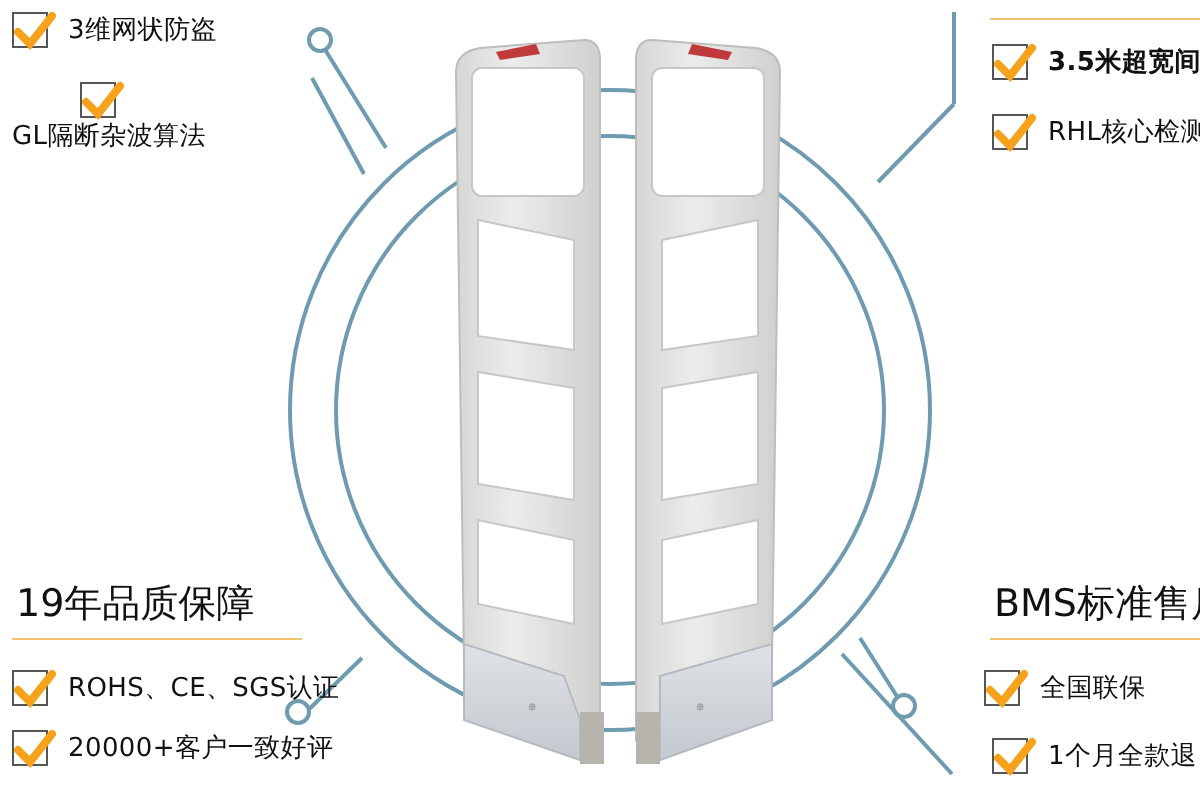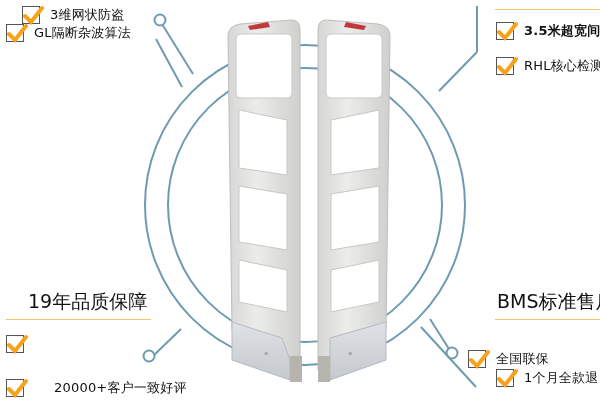--- a/index.html
+++ b/index.html
@@ -57,29 +57,29 @@
     <path d="M331 120 L379 110 L379 168 L331 175 Z" fill="#fff" stroke="#c7c7c5"></path>
     <path d="M331 194 L379 186 L379 242 L331 250 Z" fill="#fff" stroke="#c7c7c5"></path>
     <path d="M331 270 L379 260 L379 302 L331 312 Z" fill="#fff" stroke="#c7c7c5"></path>
     <path d="M346 22 L366 26 L364 30 L344 27 Z" fill="#c0393b"></path>
     <path d="M330 338 L386 322 L386 360 L330 380 Z" fill="url(#gbase)" stroke="#b5bac0"></path>
     <rect x="318" y="356" width="12" height="26" fill="#b7b4ad"></rect>
     <text x="348" y="355" font-size="5" fill="#888">⊕</text>
   </g>
 </svg>
 
-<div class="feat" style="left:22px;top:6px;">
+<div class="feat" style="left:6px;top:6px;">
   <span class="cb">
       <svg width="22" height="22" viewBox="0 0 22 22">
         <path d="M3 12 L9 18 L20 4" stroke="#f6a21a" stroke-width="4" fill="none" stroke-linecap="round"></path>
       </svg>
     </span>
   <span>3维网状防盗</span>
 </div>
-<div class="feat" style="left:6px;top:24px;">
+<div class="feat" style="left:6px;top:41px;flex-direction:column;">
   <span class="cb">
       <svg width="22" height="22" viewBox="0 0 22 22">
         <path d="M3 12 L9 18 L20 4" stroke="#f6a21a" stroke-width="4" fill="none" stroke-linecap="round"></path>
       </svg>
     </span>
   <span>GL隔断杂波算法</span>
 </div>
 
 <div class="rule" style="left:495px;top:9px;width:105px;"></div>
 <div class="feat" style="left:496px;top:22px;font-weight:bold;">
@@ -92,41 +92,42 @@
 </div>
 <div class="feat" style="left:496px;top:57px;">
   <span class="cb">
       <svg width="22" height="22" viewBox="0 0 22 22">
         <path d="M3 12 L9 18 L20 4" stroke="#f6a21a" stroke-width="4" fill="none" stroke-linecap="round"></path>
       </svg>
     </span>
   <span>RHL核心检测</span>
 </div>
 
-<div class="heading" style="left:8px;top:289px;margin-left:20px;">19年品质保障</div>
+<div class="heading" style="left:8px;top:289px;">19年品质保障</div>
 <div class="rule" style="left:6px;top:319px;width:145px;"></div>
 <div class="feat" style="left:6px;top:335px;">
   <span class="cb">
       <svg width="22" height="22" viewBox="0 0 22 22">
         <path d="M3 12 L9 18 L20 4" stroke="#f6a21a" stroke-width="4" fill="none" stroke-linecap="round"></path>
       </svg>
     </span>
+  <span>ROHS、CE、SGS认证</span>
 </div>
-<div class="feat" style="left:6px;top:379px;gap:20px;">
+<div class="feat" style="left:6px;top:365px;">
   <span class="cb">
       <svg width="22" height="22" viewBox="0 0 22 22">
         <path d="M3 12 L9 18 L20 4" stroke="#f6a21a" stroke-width="4" fill="none" stroke-linecap="round"></path>
       </svg>
     </span>
   <span>20000+客户一致好评</span>
 </div>
 
 <div class="heading" style="left:497px;top:289px;">BMS标准售后</div>
 <div class="rule" style="left:495px;top:319px;width:105px;"></div>
-<div class="feat" style="left:468px;top:335px;margin-top:15px;">
+<div class="feat" style="left:492px;top:335px;">
   <span class="cb">
       <svg width="22" height="22" viewBox="0 0 22 22">
         <path d="M3 12 L9 18 L20 4" stroke="#f6a21a" stroke-width="4" fill="none" stroke-linecap="round"></path>
       </svg>
     </span>
   <span>全国联保</span>
 </div>
 <div class="feat" style="left:496px;top:369px;justify-content:flex-end;">
   <span class="cb">
       <svg width="22" height="22" viewBox="0 0 22 22">

